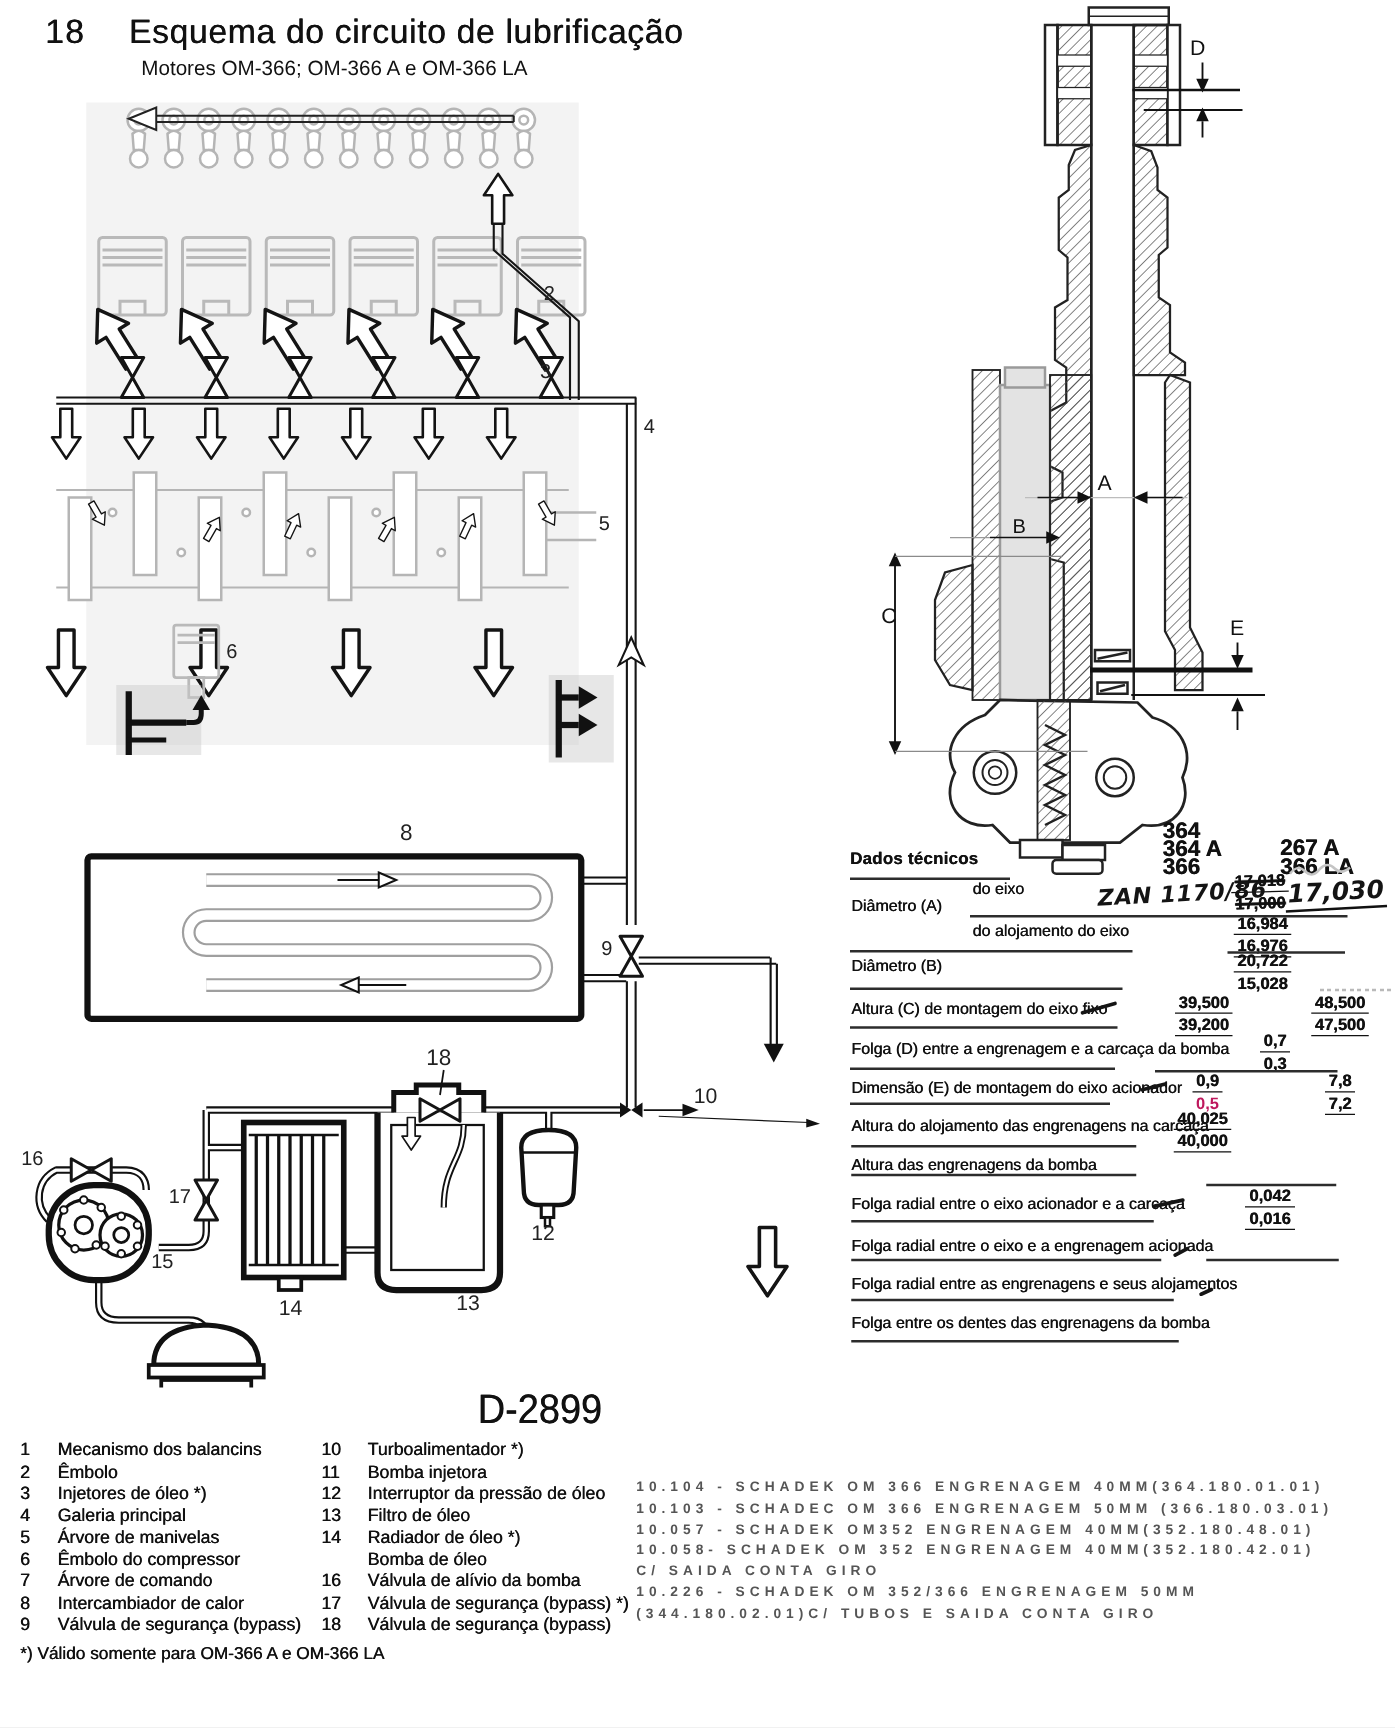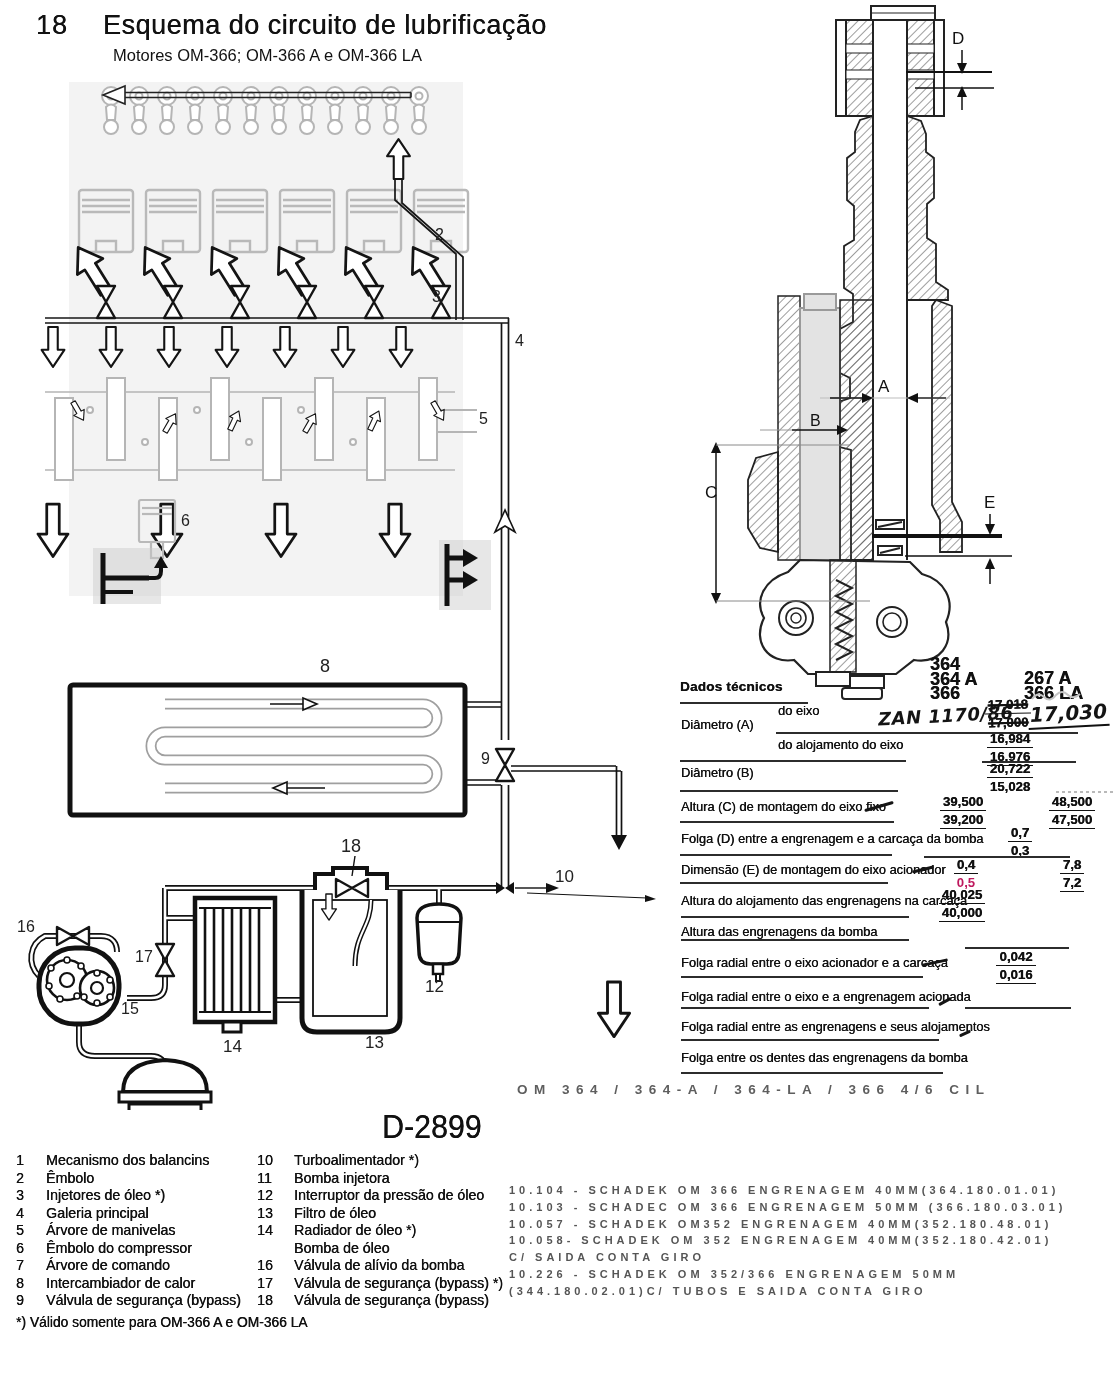--- a/index.html
+++ b/index.html
@@ -509,21 +509,21 @@
       <div class="rule" style="left: 2px; top: 166px; width: 214px;"></div>
       <div class="tlabel fat" style="left: 3px; top: 176px;">Folga (D) entre a engrenagem e a carcaça da bomba</div>
       <div class="vstack fat" style="left: 310px; top: 170px;">
         <div class="tw"><span class="vt">0,7</span></div>
         <div class="bw"><span class="vb">0,3</span></div>
       </div>
       <div class="rule" style="left: 2px; top: 199px; width: 212px;"></div>
       <div class="rule" style="left: 246px; top: 201px; width: 146px;"></div>
       <div class="tlabel fat" style="left: 3px; top: 207px;">Dimensão (E) de montagem do eixo acionador</div>
       <div class="vstack fat l5" style="left: 256px; top: 202px;">
-        <div class="tw"><span class="vt">0,4</span></div>
+        <div class="tw"><span class="vt">0,9</span></div>
         <div class="bw"><span class="vb">0,5</span></div>
       </div>
       <div class="vstack fat ub" style="left: 362px; top: 202px;">
         <div class="tw"><span class="vt">7,8</span></div>
         <div class="bw"><span class="vb">7,2</span></div>
       </div>
       <div class="hand-mark" style="left: 234px; top: 213px; width: 22px; transform: rotate(-14deg);"></div>
       <div class="rule" style="left: 2px; top: 227px; width: 208px;"></div>
       <div class="tlabel fat" style="left: 3px; top: 238px;">Altura do alojamento das engrenagens na carcaça</div>
       <div class="vstack fat ub" style="left: 252px; top: 232px;">
@@ -548,21 +548,20 @@
       <div class="tlabel fat" style="left: 3px; top: 364px;">Folga radial entre as engrenagens e seus alojamentos</div>
       <div class="hand-mark" style="left: 281px; top: 377px; width: 12px; transform: rotate(-24deg);"></div>
       <div class="rule" style="left: 3px; top: 384px; width: 258px;"></div>
       <div class="tlabel fat" style="left: 3px; top: 395px;">Folga entre os dentes das engrenagens da bomba</div>
       <div class="rule" style="left: 3px; top: 417px; width: 262px;"></div>
     </div>
 
   <div class="abs dcode fat">D-2899</div>
 
   <div class="abs stamp">
-    <div>OM 364 / 364-A / 364-LA / 366 4/6 CIL</div>
   </div>
 
   <div class="abs parts" id="parts-list">
       <div>10.104 - SCHADEK OM 366 ENGRENAGEM 40MM(364.180.01.01)</div>
       <div>10.103 - SCHADEC OM 366 ENGRENAGEM 50MM (366.180.03.01)</div>
       <div>10.057 - SCHADEK OM352 ENGRENAGEM 40MM(352.180.48.01)</div>
       <div>10.058- SCHADEK OM 352 ENGRENAGEM 40MM(352.180.42.01)</div>
       <div>C/ SAIDA CONTA GIRO</div>
       <div>10.226 - SCHADEK OM 352/366 ENGRENAGEM 50MM</div>
       <div>(344.180.02.01)C/ TUBOS E SAIDA CONTA GIRO</div>

